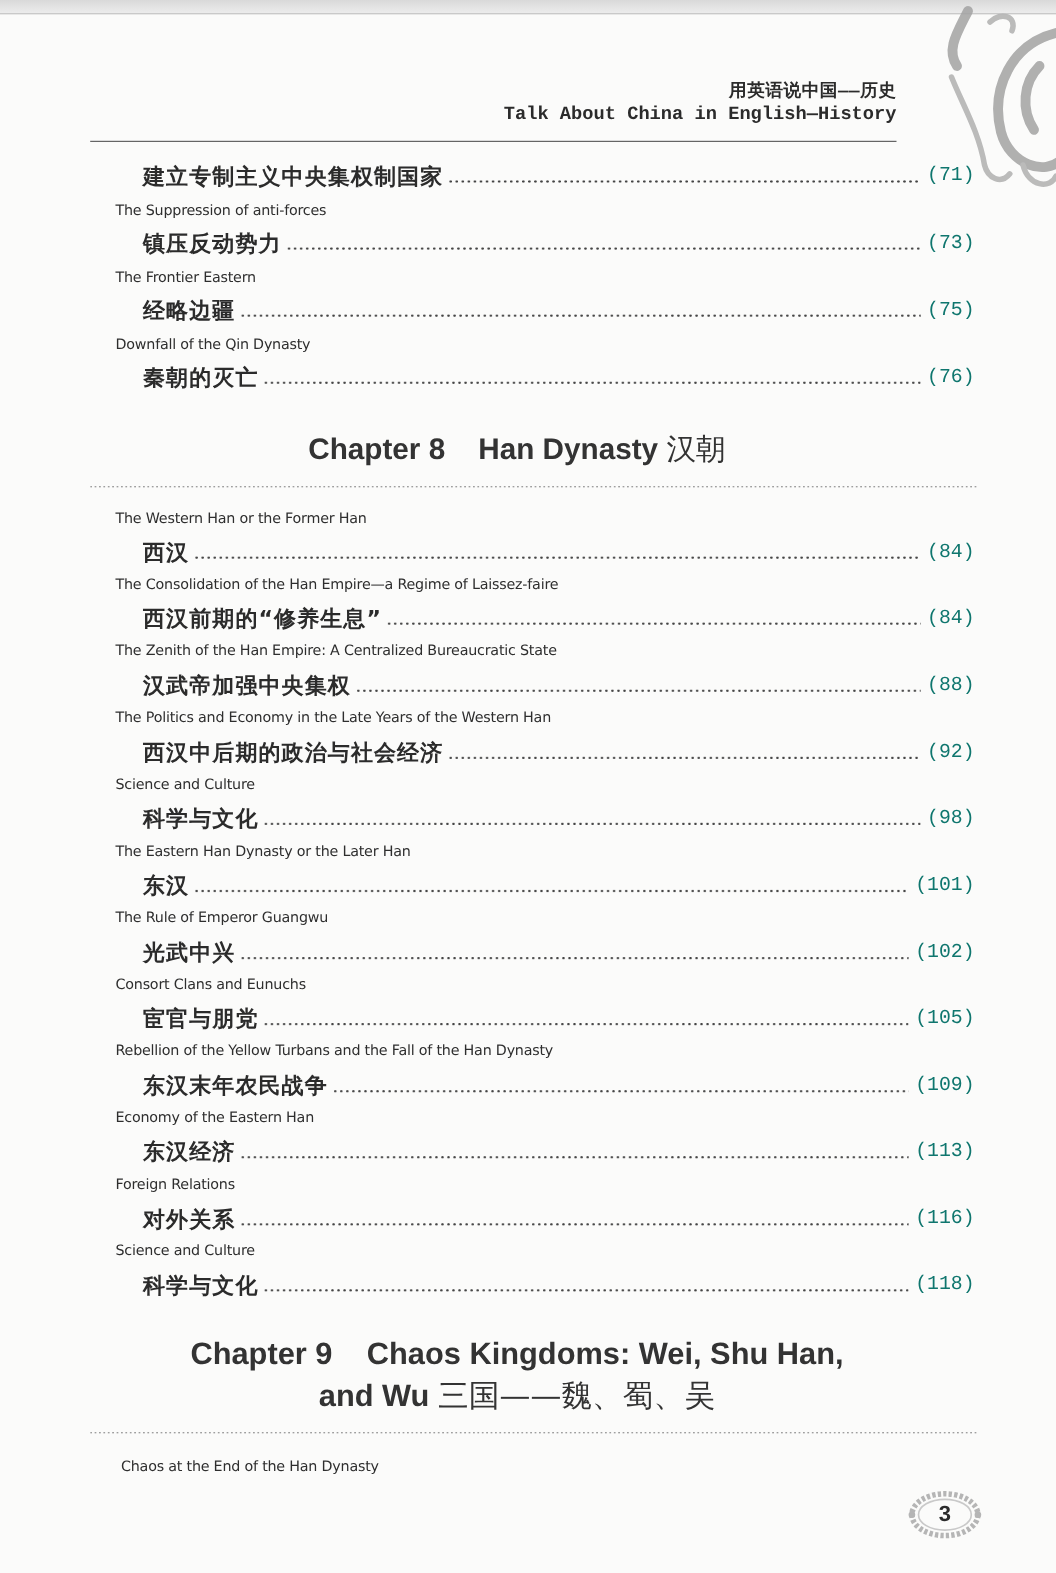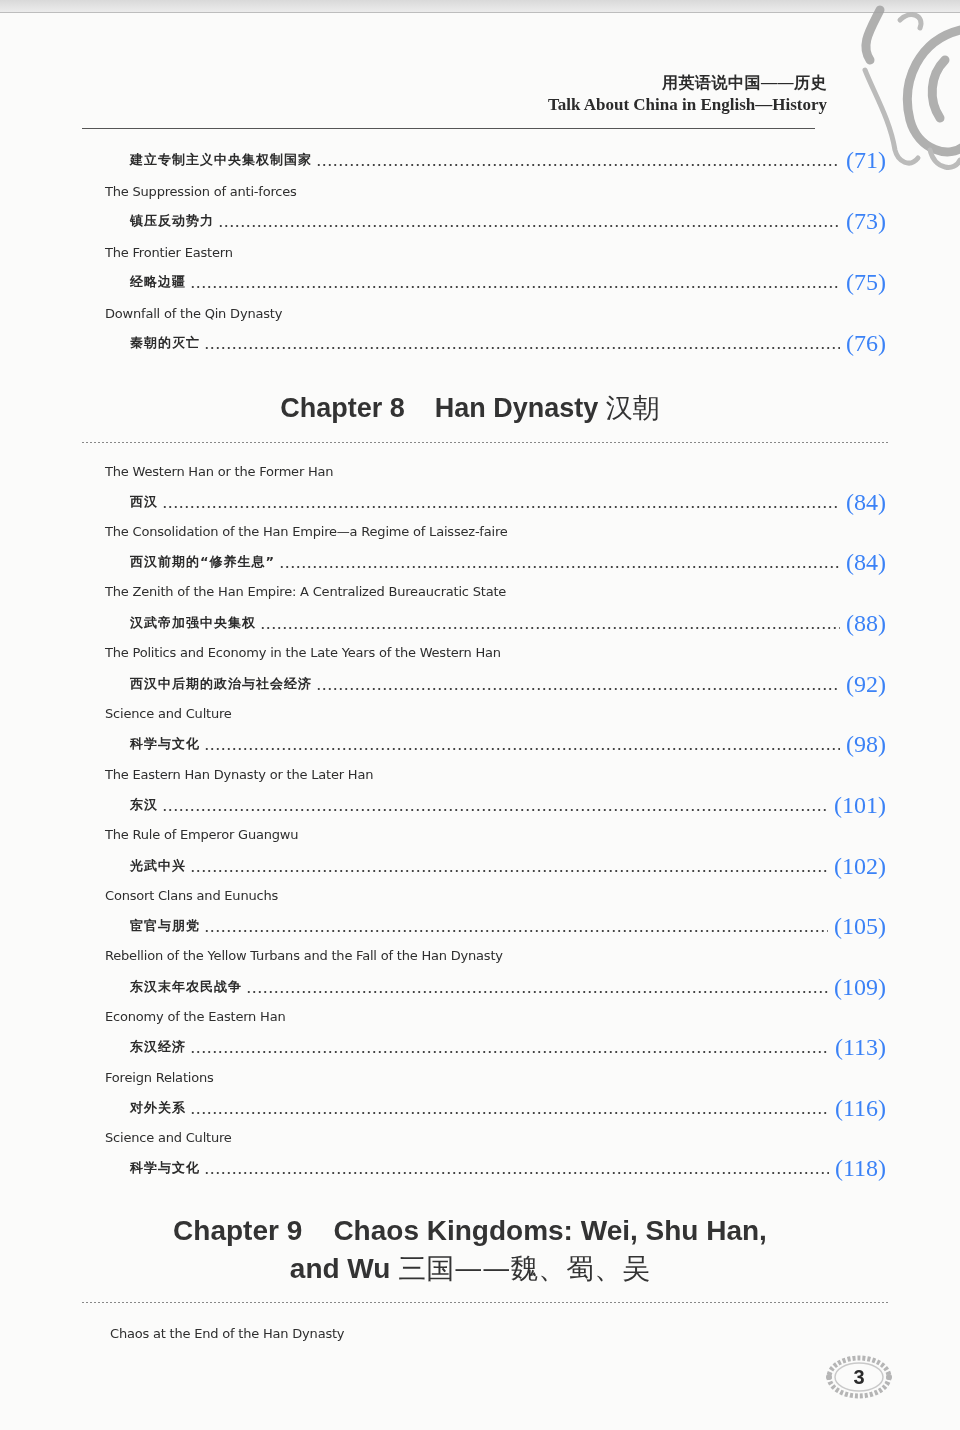--- a/index.html
+++ b/index.html
@@ -12,50 +12,50 @@
   .top-strip {
     position: absolute; left: 0; top: 0; width: 960px; height: 12px;
     background: linear-gradient(#d9d9d9, #ececec);
     border-bottom: 1px solid #bdbdbd;
   }
   .dragon {
     position: absolute; right: -10px; top: 0; width: 130px; height: 180px;
     opacity: 0.85;
   }
   .header {
-    position: absolute; left: 452px; top: 72px; width: 375px; text-align: right;
-    font-family: Liberation Serif, serif; color: #2b2b2b;
+    position: absolute; left: 440px; top: 72px; width: 375px; text-align: right;
+    font-family: Liberation Mono, monospace; color: #2b2b2b;
   }
   .header .zh { font-size: 16px; font-weight: bold; letter-spacing: 0.5px; line-height: 22px; }
   .header .en { font-size: 17px; font-weight: bold; line-height: 22px; }
   .header-rule {
     position: absolute; left: 82px; top: 128px; width: 733px; height: 0;
     border-top: 1.5px solid #555;
   }
   .en-title {
     position: absolute; left: 105px; font-size: 13px; line-height: 26px;
     font-family: "DejaVu Sans", sans-serif; color: #2e2e2e; white-space: nowrap;
     letter-spacing: -0.2px;
   }
   .zh-row {
     position: absolute; left: 130px; right: 74px; height: 28px;
     display: flex; align-items: flex-end;
   }
   .zh-title {
-    font-size: 13px; font-weight: bold; white-space: nowrap; color: #2b2b2b;
+    font-size: 20px; font-weight: bold; white-space: nowrap; color: #2b2b2b;
     letter-spacing: 1px; line-height: 28px;
   }
   .leader {
     flex: 1; margin: 0 6px 8px 4px; height: 2px;
     background-image: radial-gradient(circle, #444 0.9px, transparent 1.2px);
     background-size: 5.5px 2px; background-repeat: repeat-x;
   }
   .page-num {
-    font-family: Liberation Serif, serif; font-size: 24px; white-space: nowrap;
-    line-height: 28px; color: #3b82f6;
+    font-family: Liberation Mono, monospace; font-size: 18px; white-space: nowrap;
+    line-height: 28px; color: #0f766e;
   }
   .chapter {
     position: absolute; left: 0; width: 960px; text-align: center;
     font-family: "Liberation Sans", sans-serif; font-weight: bold; color: #333;
   }
   .chapter .zh-part { font-family: "DejaVu Serif", serif; font-weight: normal; }
   .dot-sep {
     position: absolute; left: 82px; width: 808px; height: 1px;
     background-image: linear-gradient(to right, #888 50%, transparent 50%);
     background-size: 4px 1px; background-repeat: repeat-x;

